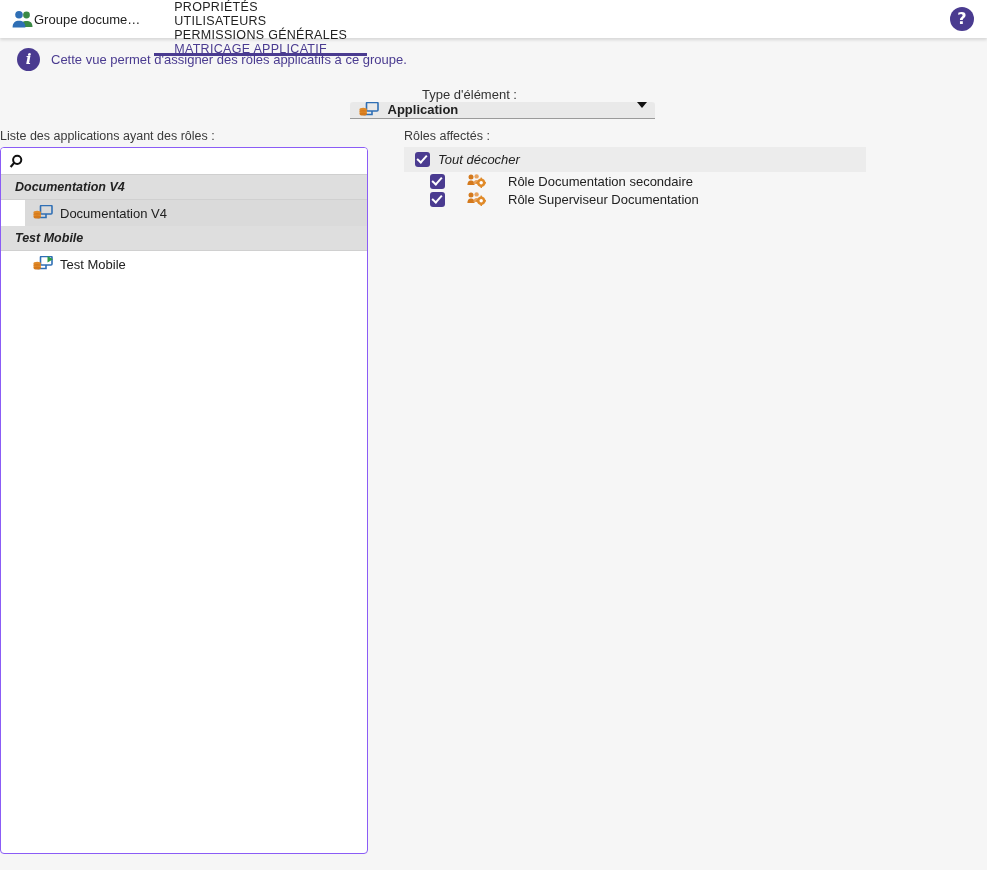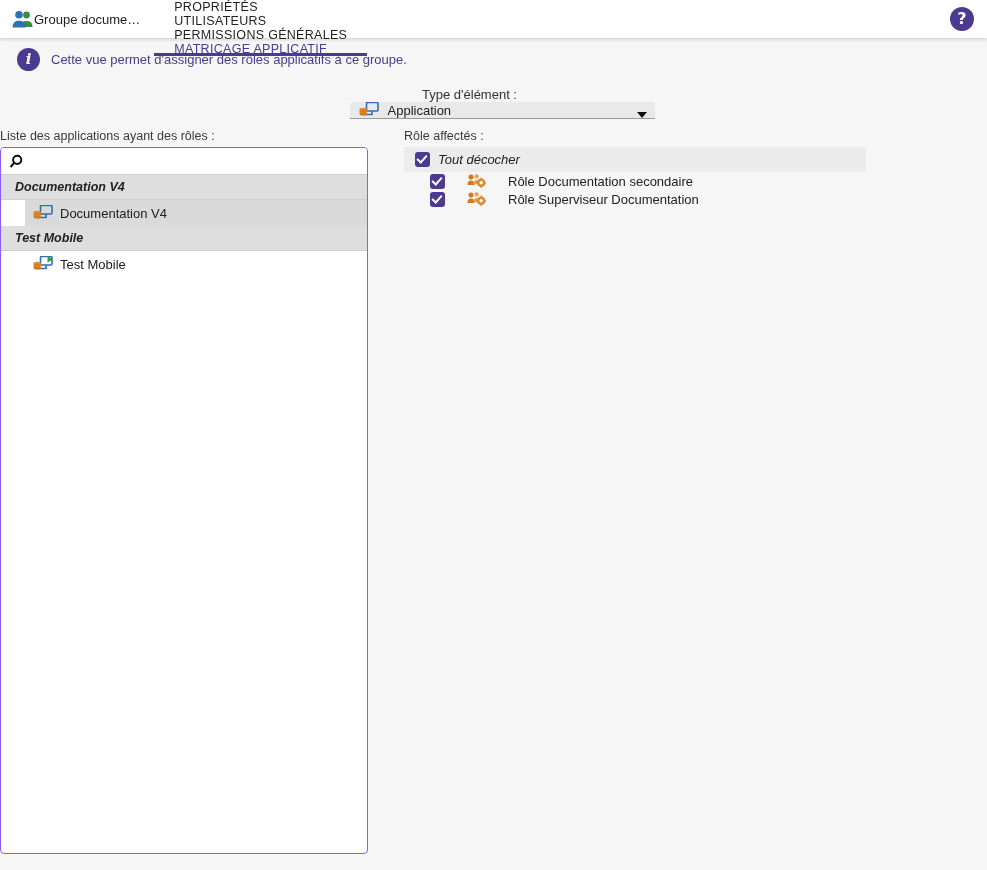--- a/index.html
+++ b/index.html
@@ -87,24 +87,25 @@
     height: 36px;
     flex-direction: column;
   }
   .type-label { font-size:13px; color:#333; width:160px; }
   .select {
     width: 305px; height: 29px;
     background:#e9e9e9;
     border: none;
     border-bottom: 1px solid #9a9a9a;
     border-radius: 3px 3px 0 0;
-    display:flex; align-items:flex-end;
+    display:flex; align-items:flex-start;
     padding: 0 8px 0 9px;
     cursor:pointer;
     position: relative;
+    font-weight: bold;
   }
   .select .sel-label { margin-left:9px; font-size:13px; color:#212121; }
   .caret {
     margin-left:auto;
     width:0;height:0;
     border-left:5px solid transparent;
     border-right:5px solid transparent;
     border-top:6px solid #111;
   }
 
@@ -309,21 +310,21 @@
               <path d="M14.5 0 L20 3.2 L14.5 6.4 Z" fill="#2e9b47"></path>
             </svg>
           </span>
           <span>Test Mobile</span>
         </span>
       </div>
     </div>
   </div>
 
   <div class="right-panel">
-    <div class="panel-label">Rôle affectés :</div>
+    <div class="panel-label">Rôles affectés :</div>
 
     <div class="role-all">
       <span class="cbx"></span>
       <span>Tout décocher</span>
     </div>
 
     <div class="role-item">
       <span class="cbx"></span>
       <span class="role-icon">
         <svg width="19" height="16" viewBox="0 0 19 16">

